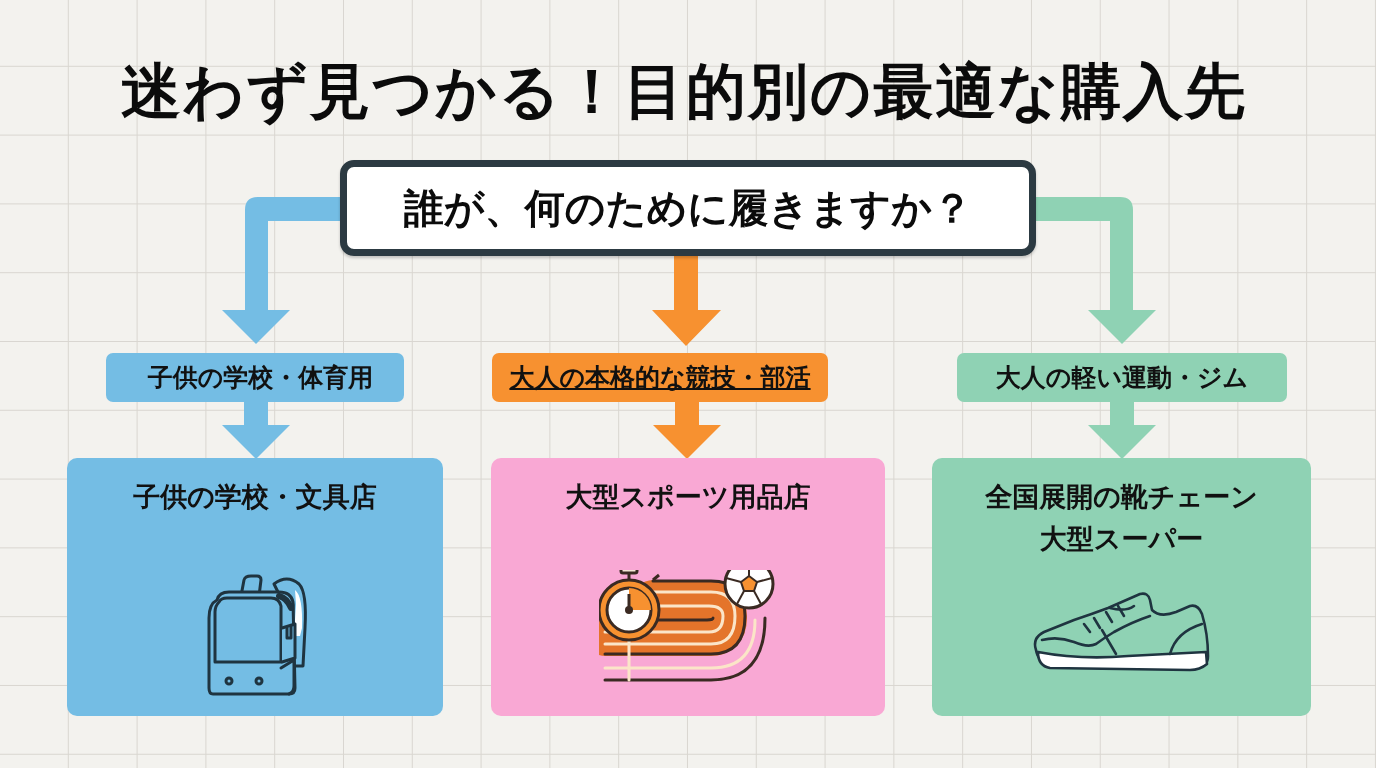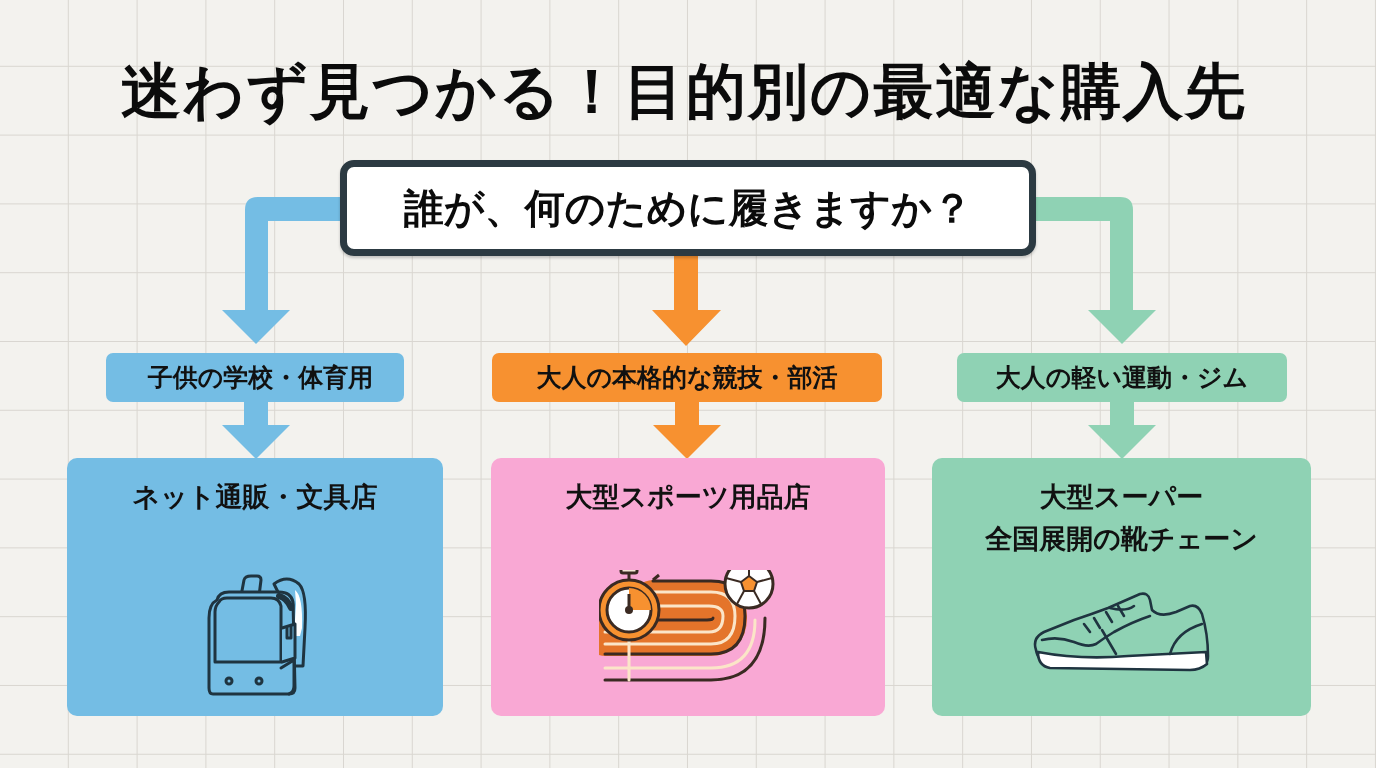--- a/index.html
+++ b/index.html
@@ -61,26 +61,26 @@
   <path fill="#f79130" d="M674 256 L698 256 L698 310 L721 310 L686 346 L652 310 L674 310 Z"></path>
   <path fill="#f79130" d="M675 400 L699 400 L699 425 L721 425 L687 459 L653 425 L675 425 Z"></path>
 
   <path fill="#8fd2b4" d="M1036 197 L1120 197 Q1133 197 1133 210 L1133 310 L1156 310 L1122 344 L1088 310 L1110 310 L1110 221 L1036 221 Z"></path>
   <path fill="#8fd2b4" d="M1110 400 L1134 400 L1134 425 L1156 425 L1122 459 L1088 425 L1110 425 Z"></path>
 </svg>
 
 <div class="question">誰が、何のために履きますか？</div>
 
 <div class="label" style="left:106px; width:298px; background:#74bde4;padding-left:11px;">子供の学校・体育用</div>
-<div class="label" style="left:492px; width:390px; background:#f79130;">大人の本格的な競技・部活</div>
+<div class="label" style="left:492px; width:336px; background:#f79130;text-decoration:underline;">大人の本格的な競技・部活</div>
 <div class="label" style="left:957px; width:330px; background:#8fd2b4;">大人の軽い運動・ジム</div>
 
 <div class="card" style="left:67px; width:376px; background:#74bde4;">
   <div class="card-title">
-    <span>ネット通販・文具店</span>
+    <span>子供の学校・文具店</span>
   </div>
   <svg class="card-icon" style="left:132px; top:110px;" width="120" height="130" viewBox="0 0 120 130" fill="none" stroke="#1f3440" stroke-width="3" stroke-linejoin="round" stroke-linecap="round">
     <path d="M42 28 L45 12 Q46 8 52 8 L58 8 Q62 8 62 12 L60 28" fill="#74bde4"></path>
     <path d="M75 16 Q88 6 100 16 Q108 24 106 60 L104 98 L92 98 L94 40 Q95 28 80 26 Z" fill="#74bde4"></path>
     <path d="M96 22 Q104 28 103 60 L101 68 L95 68 L97 36 Z" fill="#ffffff" stroke="none"></path>
     <path d="M18 32 Q20 24 30 24 L80 24 Q92 24 94 34 L96 120 Q96 126 90 126 L14 126 Q10 126 10 120 L10 50 Q10 36 18 32 Z" fill="#74bde4"></path>
     <path d="M20 34 Q22 30 28 30 L72 30 Q80 30 82 38 L82 94 L16 94 L16 44 Q16 38 20 34 Z" fill="#74bde4"></path>
     <path d="M80 28 Q88 30 92 40" stroke-width="6" stroke="#1f3440"></path>
     <path d="M83 60 L96 56 L96 90 L83 94" fill="#74bde4"></path>
     <path d="M88 60 L88 70 L92 70 L92 58"></path>
@@ -129,22 +129,22 @@
       <line x1="158" y1="12" x2="173" y2="8"></line>
       <line x1="155" y1="21" x2="162" y2="34"></line>
       <line x1="145" y1="21" x2="138" y2="34"></line>
       <line x1="142" y1="12" x2="127" y2="8"></line>
     </g>
   </svg>
 </div>
 
 <div class="card" style="left:932px; width:379px; background:#8fd2b4;">
   <div class="card-title">
+    <span>全国展開の靴チェーン</span>
     <span>大型スーパー</span>
-    <span>全国展開の靴チェーン</span>
   </div>
   <svg class="card-icon" style="left:98px; top:132px;" width="184" height="86" viewBox="0 0 184 86" fill="none" stroke="#1f3440" stroke-width="2.6" stroke-linejoin="round" stroke-linecap="round">
     <path d="M6 60 Q2 48 14 42 L44 30 Q62 24 78 18 L110 4 Q118 2 120 10 L122 20 Q130 28 146 22 L160 16 Q168 14 172 24 Q178 44 178 66 Q178 76 168 76 L20 74 Q8 72 6 60 Z" fill="#8fd2b4"></path>
     <path d="M8 62 Q50 70 98 66 L176 62 L177 74 Q170 80 160 80 L20 78 Q8 76 8 62 Z" fill="#ffffff"></path>
     <path d="M12 50 Q28 46 44 52 Q58 58 66 54 Q74 48 84 42 Q102 32 120 26"></path>
     <path d="M72 40 L86 64"></path>
     <path d="M140 64 Q146 42 172 34"></path>
     <path d="M54 34 L60 42 M64 28 L70 38 M76 22 L82 32 M88 16 L94 26"></path>
     <path d="M80 18 Q96 22 104 16"></path>
   </svg>

